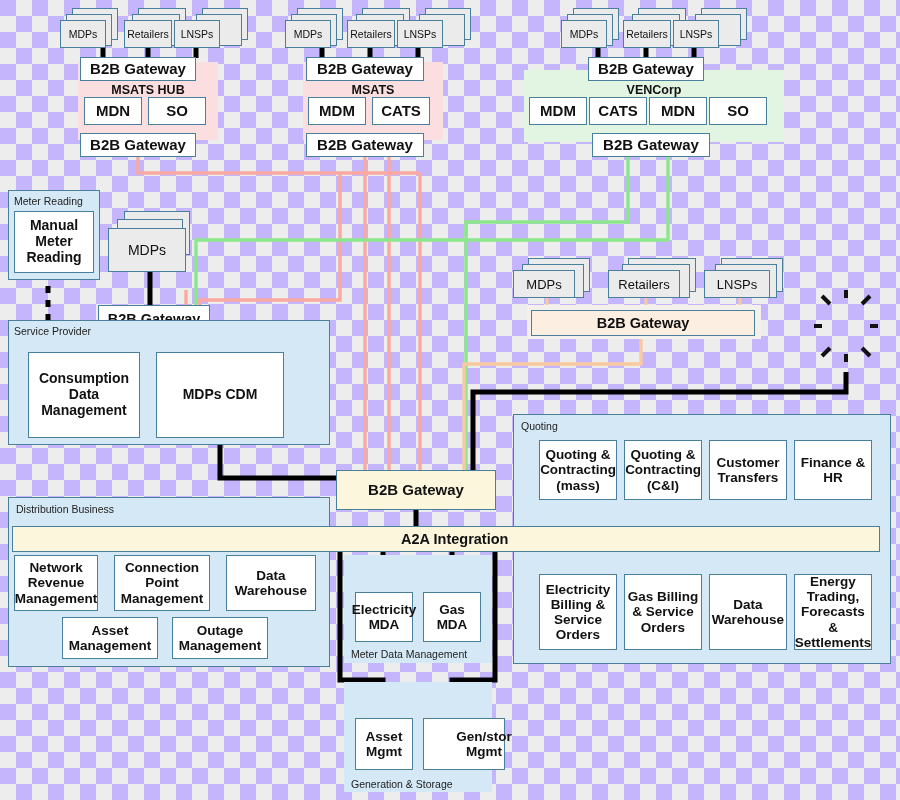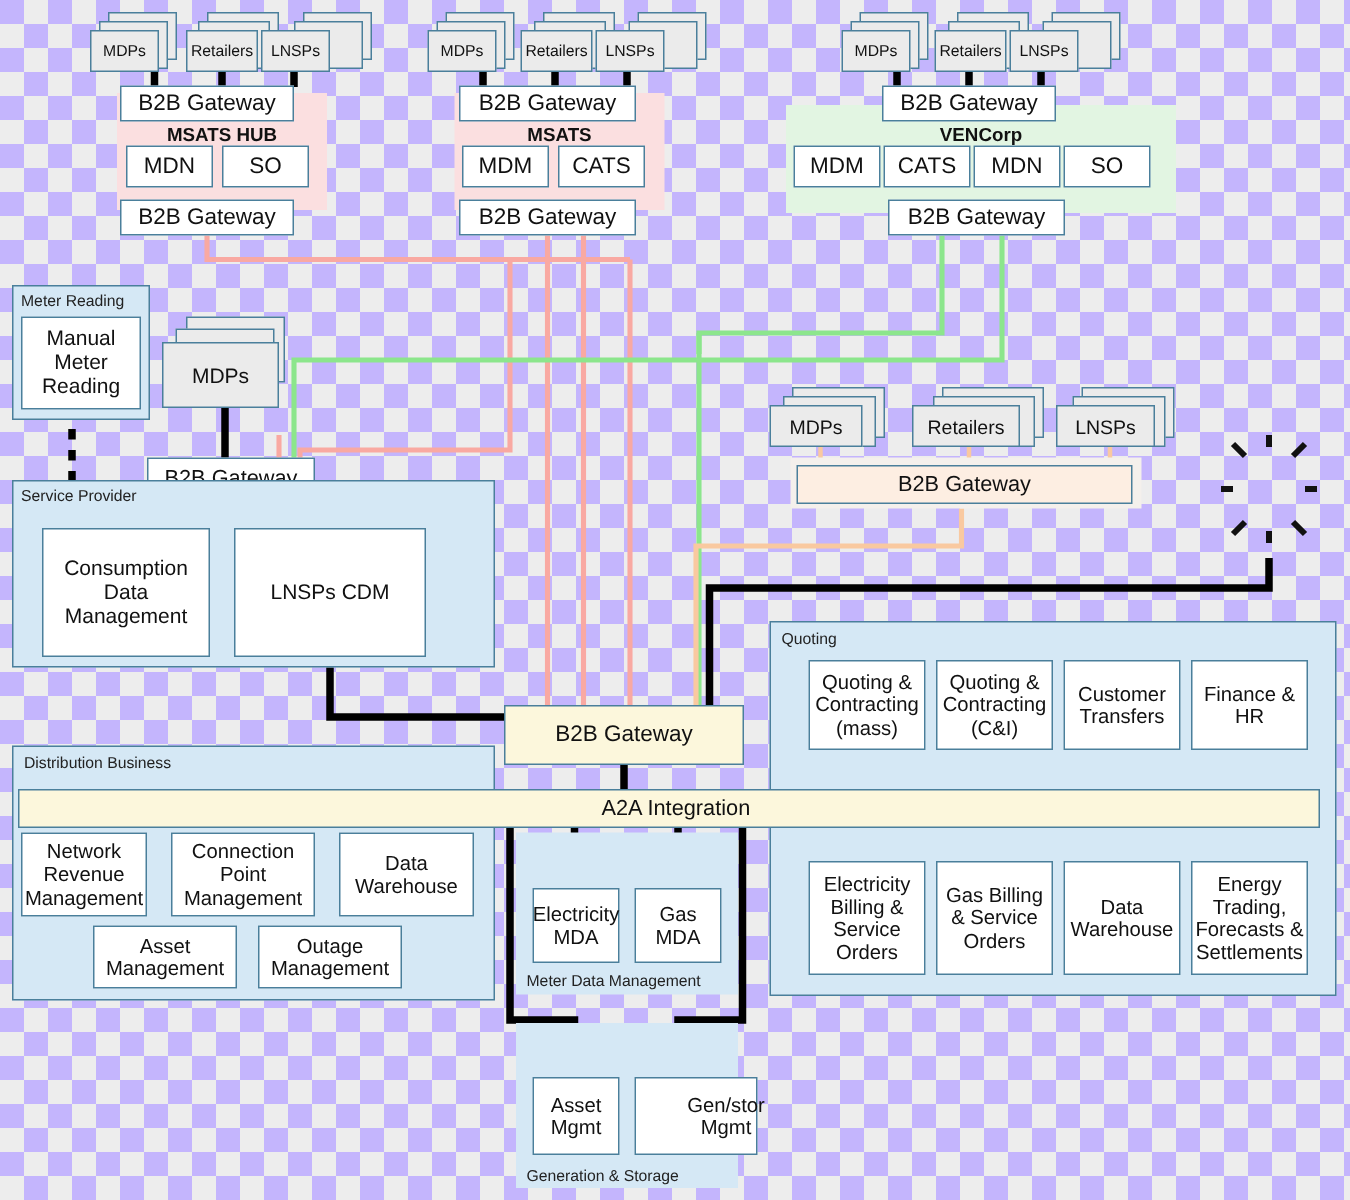--- a/index.html
+++ b/index.html
@@ -8,21 +8,21 @@
   
   #checker{position:absolute;inset:0;
     background-image:
       linear-gradient(45deg,#ededed 25%,transparent 25%,transparent 75%,#ededed 75%),
       linear-gradient(45deg,#ededed 25%,transparent 25%,transparent 75%,#ededed 75%);
     background-size:32px 32px;background-position:0 0,16px 16px;}
   #svg{position:absolute;left:0;top:0;width:900px;height:800px;}
   .node{position:absolute;box-sizing:border-box;background:#ffffff;
         border:1.6px solid #4a7f9b;display:flex;align-items:center;
         justify-content:center;text-align:center;color:#111;line-height:1.12;
-        font-size:14px;}
+        font-size:14px;font-weight:bold;}
   .grp{position:absolute;box-sizing:border-box;}
   .grp-label{position:absolute;font-size:10.5px;color:#222;white-space:nowrap;}
   .stackdoc{position:absolute;box-sizing:border-box;background:#ebebeb;
         border:1.6px solid #4a7f9b;}
   .stacktop{position:absolute;box-sizing:border-box;background:#ebebeb;
         border:1.6px solid #4a7f9b;}
   .stacklabel{position:absolute;display:flex;align-items:center;justify-content:center;
         width:100%;height:100%;font-size:10.5px;color:#111;}
   .ttl{position:absolute;font-weight:bold;font-size:12.5px;color:#111;
        text-align:center;}
@@ -208,21 +208,21 @@
   <div class="stackdoc" style="left:124px;top:211px;width:66px;height:44px;"></div>
   <div class="stackdoc" style="left:117px;top:219px;width:66px;height:44px;"></div>
   <div class="stacktop" style="left:108px;top:228px;width:78px;height:44px;">
     <span class="stacklabel" style="font-size:14px;">MDPs</span>
   </div>
   <div class="node" style="left:98px;top:305px;width:112px;height:28px;font-size:14.5px;">B2B Gateway</div>
 
   <div class="grp" style="left:8px;top:320px;width:322px;height:125px;background:#d5e8f5;border:1.4px solid #4a7f9b;"></div>
   <div class="grp-label" style="left:14px;top:325px;">Service Provider</div>
   <div class="node" style="left:28px;top:352px;width:112px;height:86px;font-size:14px;">Consumption Data Management</div>
-  <div class="node" style="left:156px;top:352px;width:128px;height:86px;font-size:14px;">LNSPs CDM</div>
+  <div class="node" style="left:156px;top:352px;width:128px;height:86px;font-size:14px;">MDPs CDM</div>
 
   <div class="grp" style="left:527px;top:305px;width:234px;height:34px;background:#f4f0ec;"></div>
 
   <div class="stackdoc" style="left:528px;top:258px;width:62px;height:34px;"></div>
   <div class="stackdoc" style="left:522px;top:264px;width:62px;height:34px;"></div>
   <div class="stacktop" style="left:513px;top:270px;width:62px;height:28px;">
     <span class="stacklabel" style="font-size:13px;">MDPs</span>
   </div>
 
   <div class="stackdoc" style="left:628px;top:258px;width:68px;height:34px;"></div>

